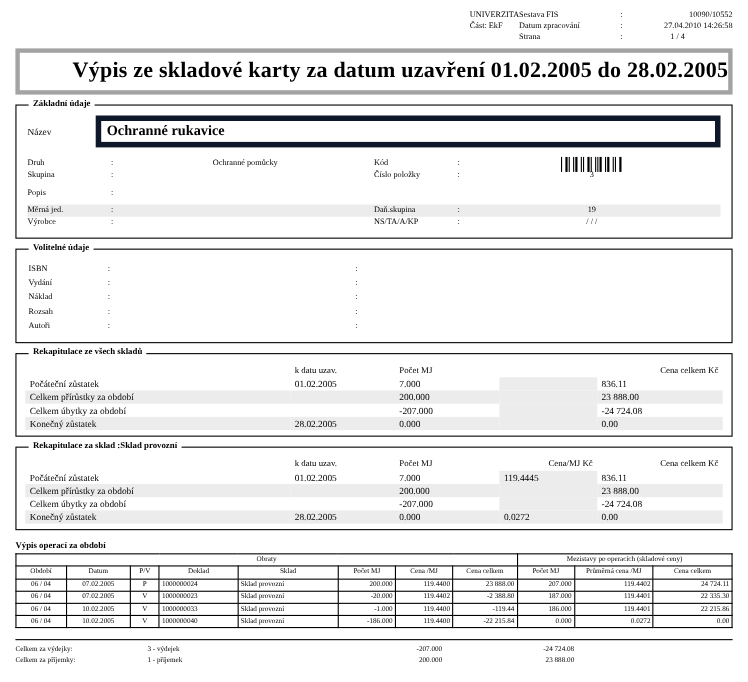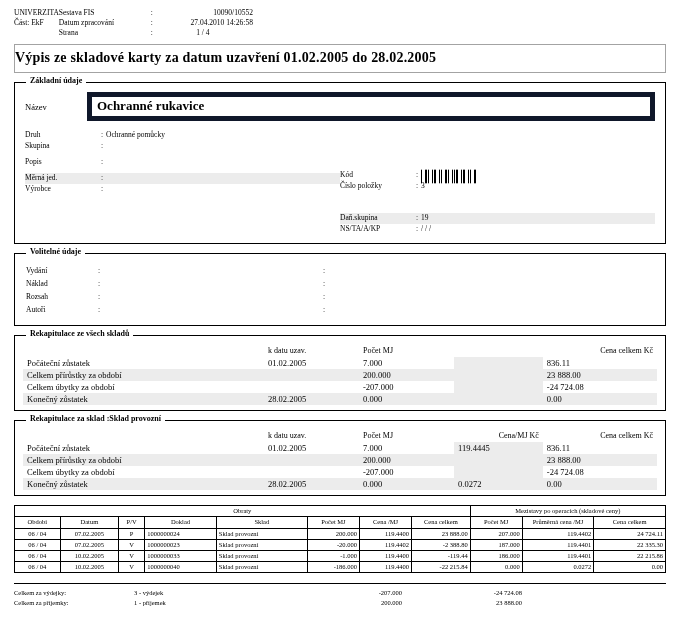--- a/index.html
+++ b/index.html
@@ -19,37 +19,37 @@
   .page {
     position: relative;
     width: 680px;
     height: 620px;
     box-sizing: border-box;
     padding: 8px 14px 4px 14px;
   }
   
   .doc-head {
     display: flex;
-    justify-content: flex-start;
+    justify-content: flex-end;
     font-size: 7.5px;
     line-height: 1.35;
   }
   .doc-head .left div, .doc-head .right-row span { white-space: nowrap; }
   .doc-head .right { text-align: left; }
   .right-row { display: flex; }
   .right-row .lbl { width: 92px; }
   .right-row .val { width: 100px; text-align: right; }
   .right-row .val.center { text-align: center; }
 
   
   .title-box {
     margin-top: 6px;
-    border: 1px solid #a3a3a3;
-    text-align: left;
-    font-size: 14px;
+    border: 4px solid #a3a3a3;
+    text-align: right;
+    font-size: 20px;
     font-weight: bold;
     padding: 5px 0 6px 0;
     letter-spacing: .2px;
   }
 
   
   .section { margin-top: 9px; position: relative; }
   .section-title {
     font-size: 8px;
     font-weight: bold;
@@ -85,25 +85,25 @@
     font-size: 13px;
     font-weight: bold;
     padding: 2px 5px;
     line-height: 1.15;
   }
   .fields {
     display: flex;
     font-size: 7.5px;
   }
   .col-l { width: 50%; }
-  .col-r { width: 50%; margin-top: 40px; }
+  .col-r { width: 50%; }
   .frow { display: flex; height: 11px; align-items: flex-start; }
   .frow .lbl { width: 76px; }
   .frow .sep { width: 5px; }
-  .frow .val { flex: 1; }
+  .frow .val { flex: 1; text-align: center; }
   .shaded { background: #ececec; }
   .frow.gap { margin-top: 5px; }
 
   
   .barcode {
     display: inline-block;
     height: 14px;
     line-height: 14px;
     letter-spacing: 0;
     font-family: "Liberation Mono", monospace;
@@ -273,20 +273,27 @@
       </div>
     </div>
   </div>
 
   <div class="section">
     <div class="section-title">Volitelné údaje</div>
     <div class="framed" style="padding-top:11px;">
       <table class="opt-table">
         <tbody>
           <tr>
+            <td class="k">ISBN</td>
+            <td class="c">:</td>
+            <td class="v1"></td>
+            <td class="c2">:</td>
+            <td></td>
+          </tr>
+          <tr>
             <td class="k">Vydání</td>
             <td class="c">:</td>
             <td class="v1"></td>
             <td class="c2">:</td>
             <td></td>
           </tr>
           <tr>
             <td class="k">Náklad</td>
             <td class="c">:</td>
             <td class="v1"></td>
@@ -400,20 +407,21 @@
             <td class="r">0.000</td>
             <td class="r">0.0272</td>
             <td class="r">0.00</td>
           </tr>
         </tbody>
       </table>
     </div>
   </div>
 
   <div class="section ops-section">
+    <div class="section-title plain">Výpis operací za období</div>
     <div class="ops-wrap">
       <table class="ops">
         <colgroup>
           <col style="width:7%">
             <col style="width:9%">
             <col style="width:4%">
             <col style="width:11%">
             <col style="width:14%">
           <col style="width:8%">
             <col style="width:8%">

